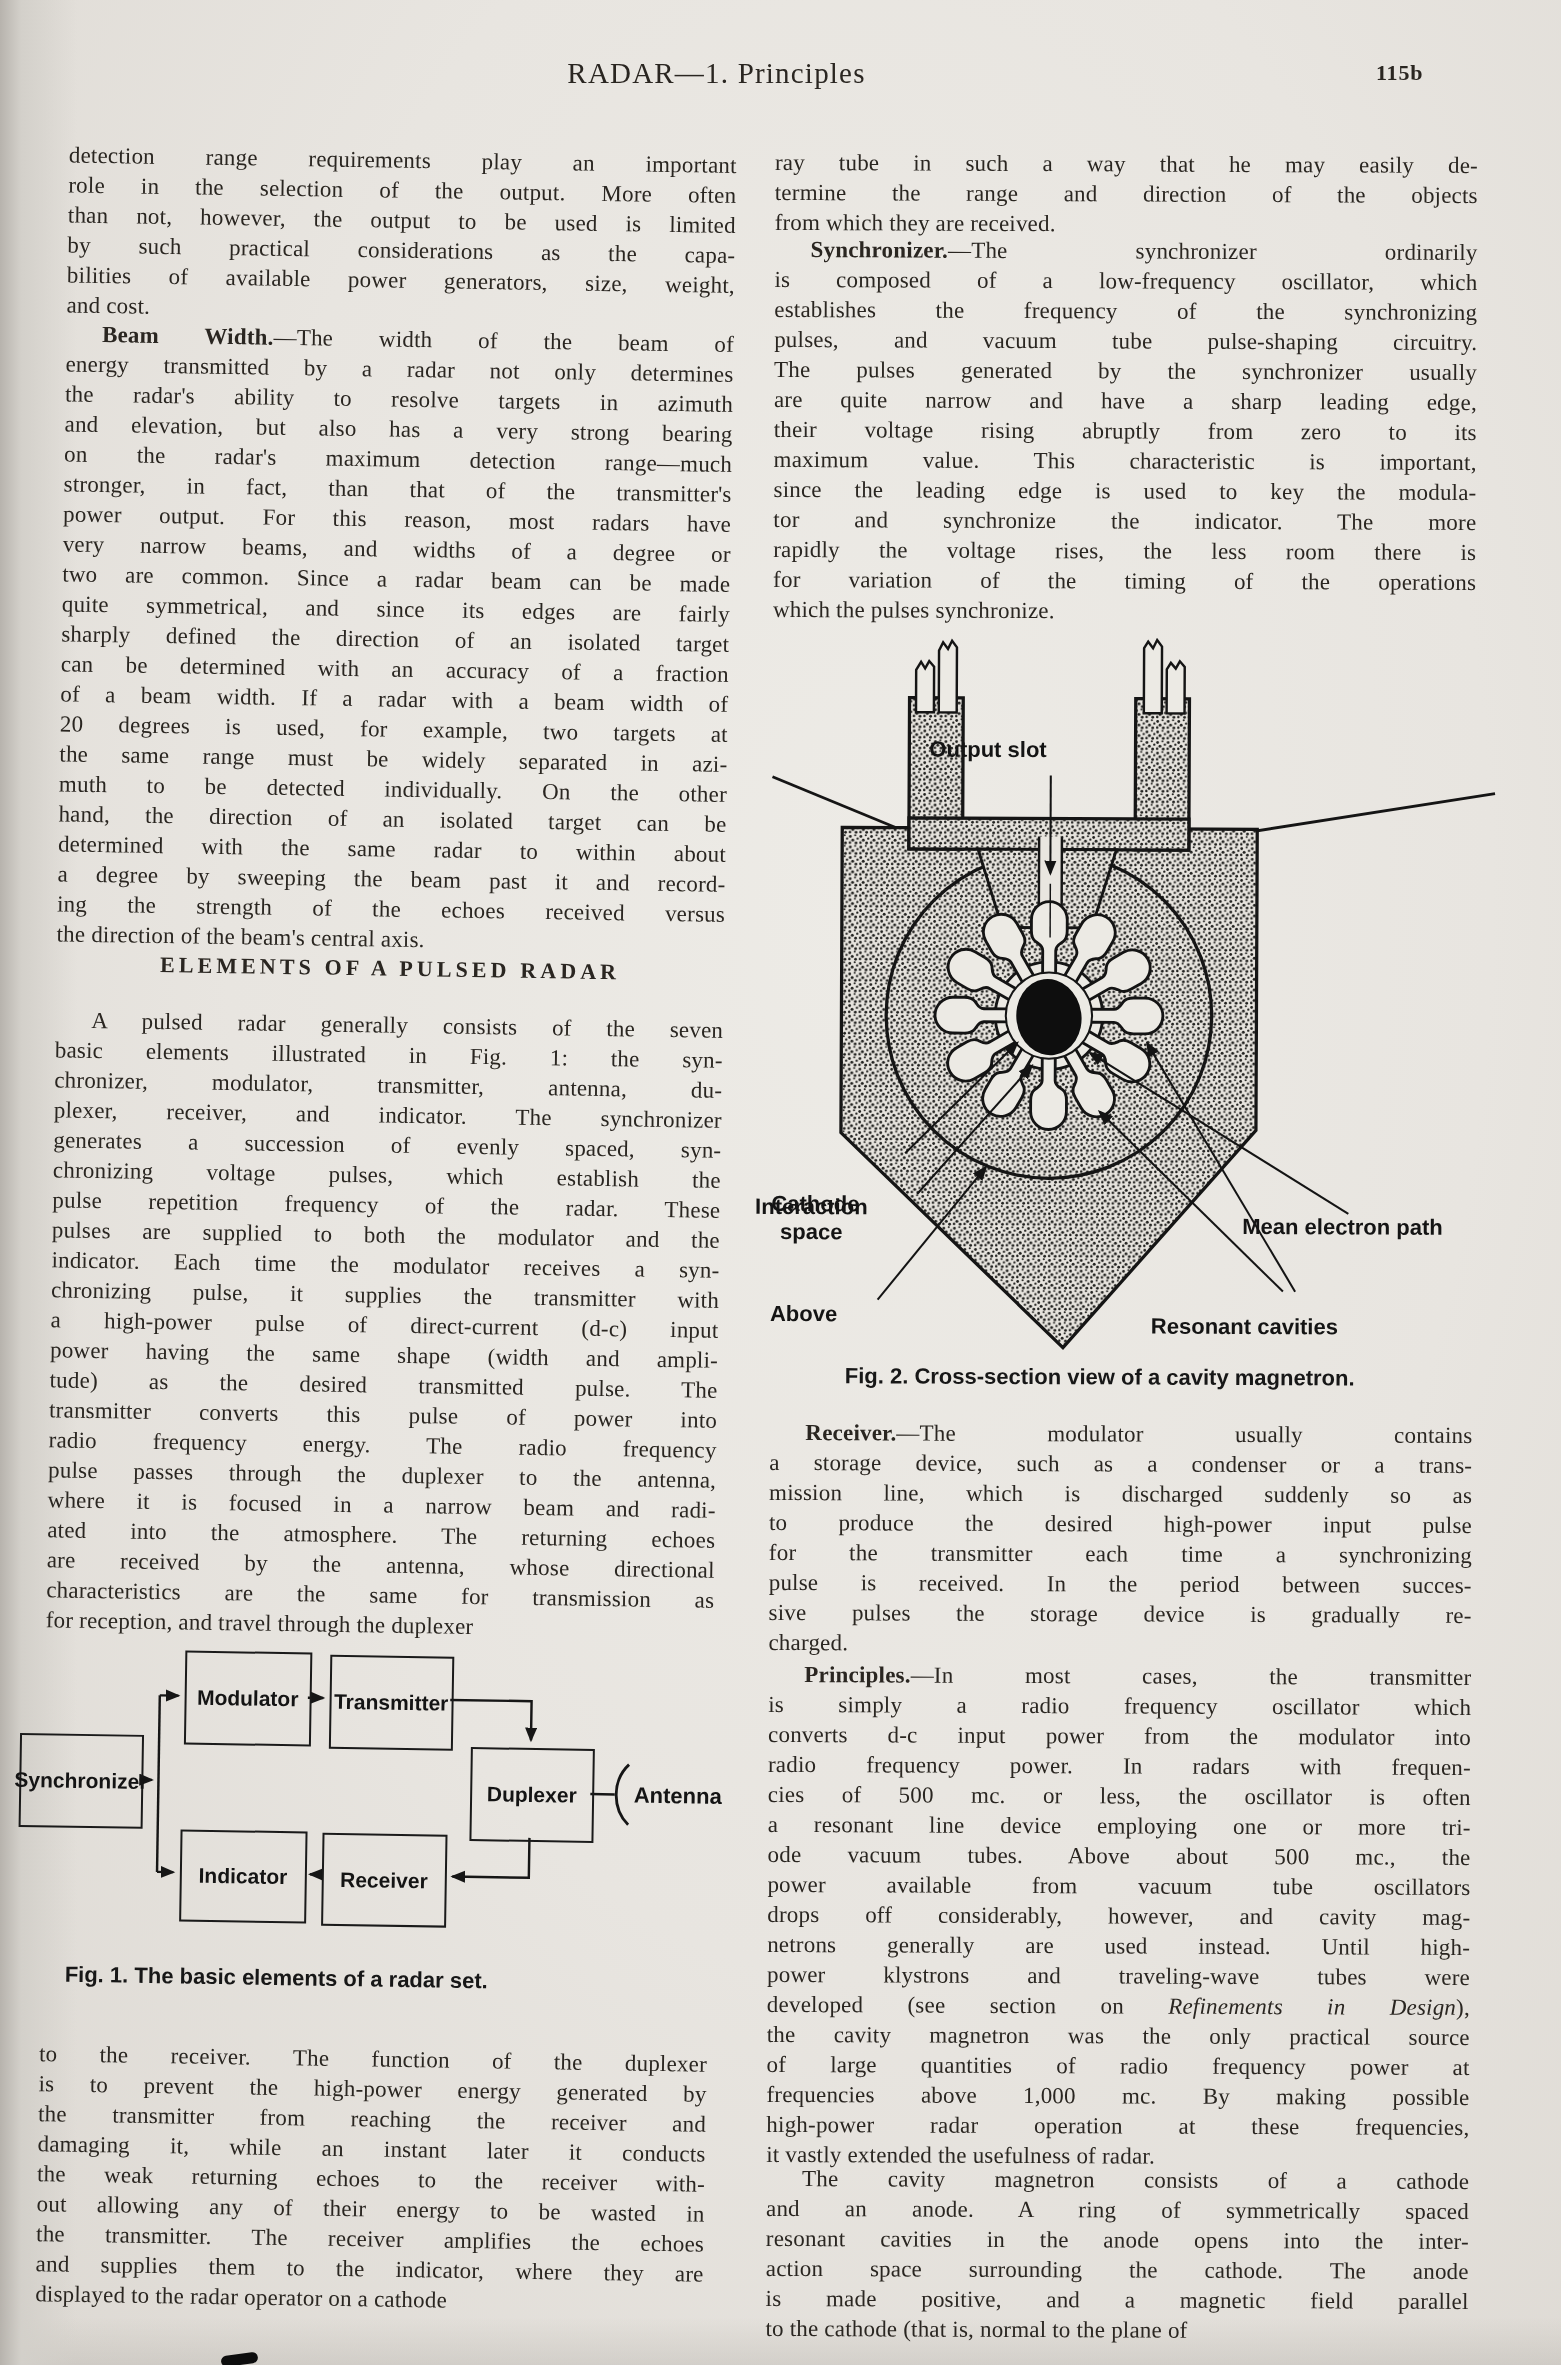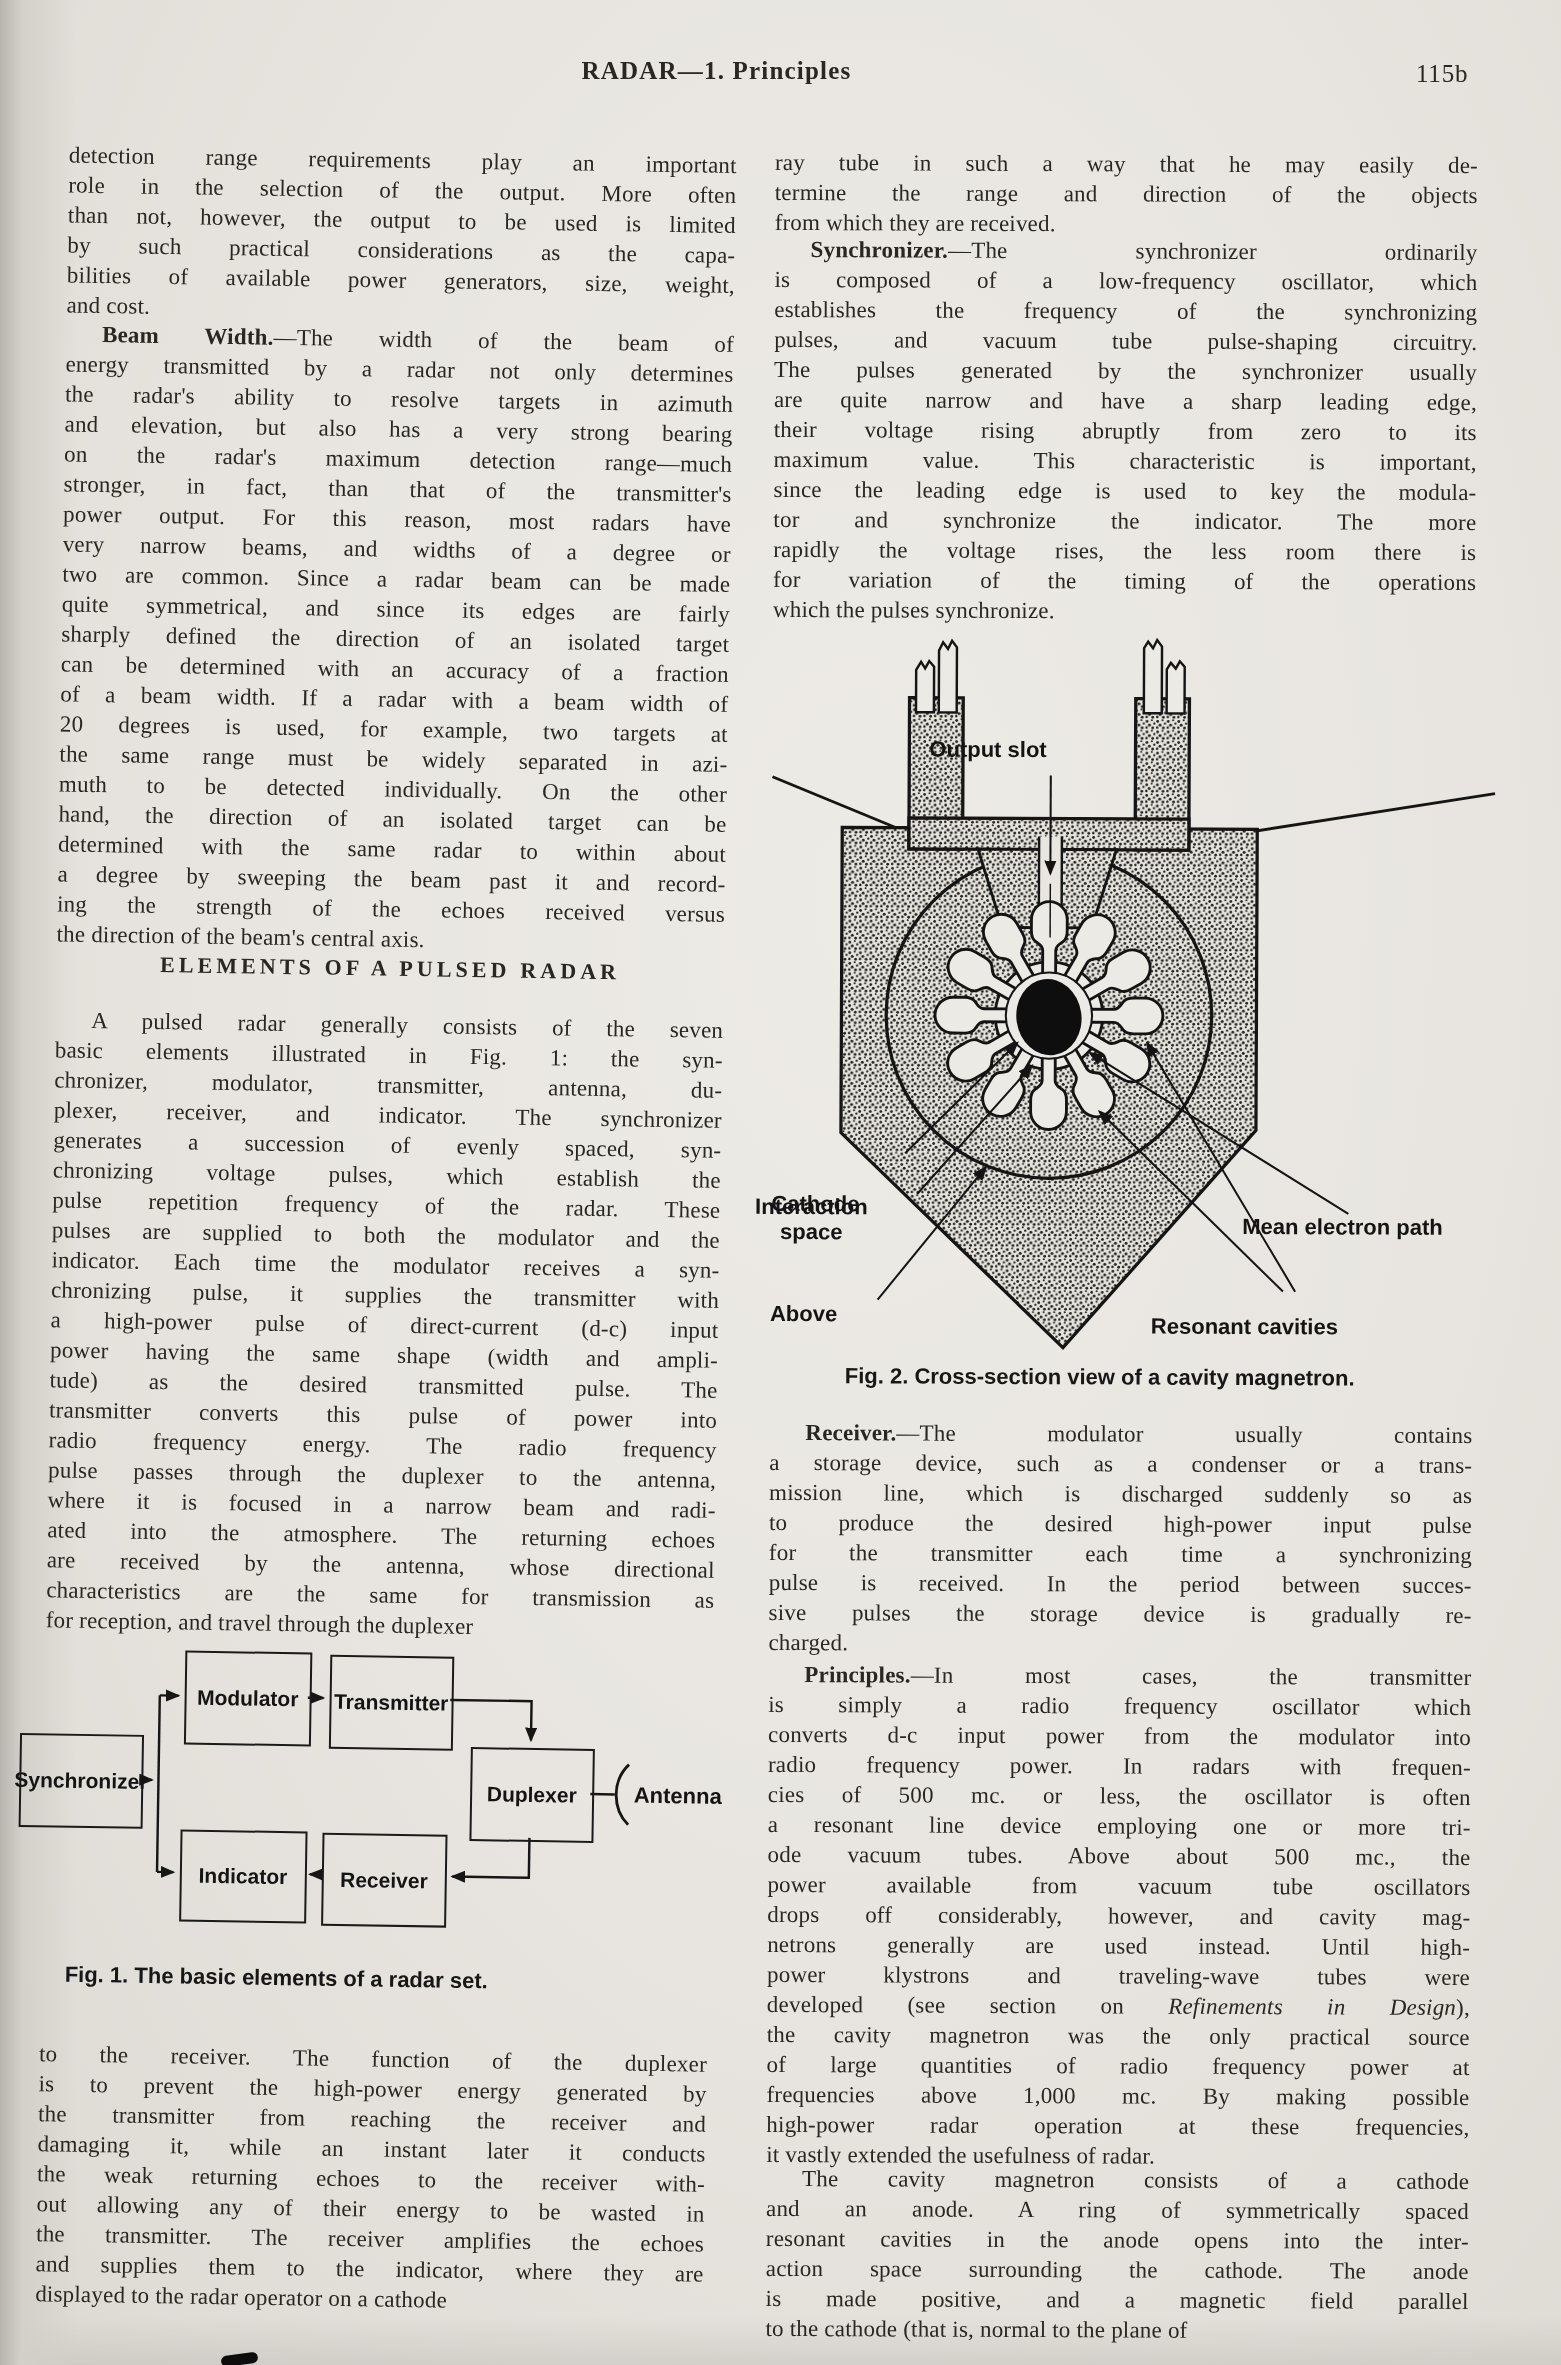--- a/index.html
+++ b/index.html
@@ -3,22 +3,22 @@
 <meta charset="utf-8">
 <style>
   html,body{margin:0;padding:0;background:#4a4a4a;}
   .page{position:relative;width:1561px;height:2366px;overflow:hidden;
     background:radial-gradient(ellipse at 55% 38%, #edebe6 0%, #e8e5e0 52%, #ddd9d3 100%);
     font-family:"Liberation Serif", serif;color:#2a2621;}
   .page::before{content:"";position:absolute;inset:0;pointer-events:none;
     background:linear-gradient(90deg,#b7b3ad 0px,#d3d0ca 21px,rgba(211,208,202,0) 77px),
                linear-gradient(0deg,rgba(160,156,150,.25) 0px,rgba(160,156,150,0) 49px);}
   .hdr-title{position:absolute;left:505px;top:57px;width:423px;text-align:center;
-    font-size:25px;font-weight:bold;letter-spacing:1.2px;}
-  .hdr-page{position:absolute;left:1376px;top:60px;width:106px;font-size:25px;font-weight:normal;letter-spacing:0.8px;margin-left:40px;}
+    font-size:29px;font-weight:normal;letter-spacing:1.2px;}
+  .hdr-page{position:absolute;left:1376px;top:60px;width:106px;font-size:22px;font-weight:bold;letter-spacing:0.8px;}
   .col{position:absolute;top:151px;}
   .col-left{left:69px;width:668px;height:2198px;transform:rotate(0.9deg);transform-origin:top right;}
   .col-right{left:775px;width:703px;height:2214px;transform:rotate(0.25deg);transform-origin:top right;}
   .para{position:absolute;left:0;right:0;}
   .tl{text-align:justify;text-align-last:justify;height:30px;line-height:30px;
       font-size:23px;letter-spacing:0.2px;white-space:normal;}
   .tl-last{text-align-last:left;}
   .tl-indent{text-indent:36px;}
   .sec-heading{position:absolute;left:0;right:0;text-align:center;font-weight:bold;
       font-size:22px;letter-spacing:4.1px;}

